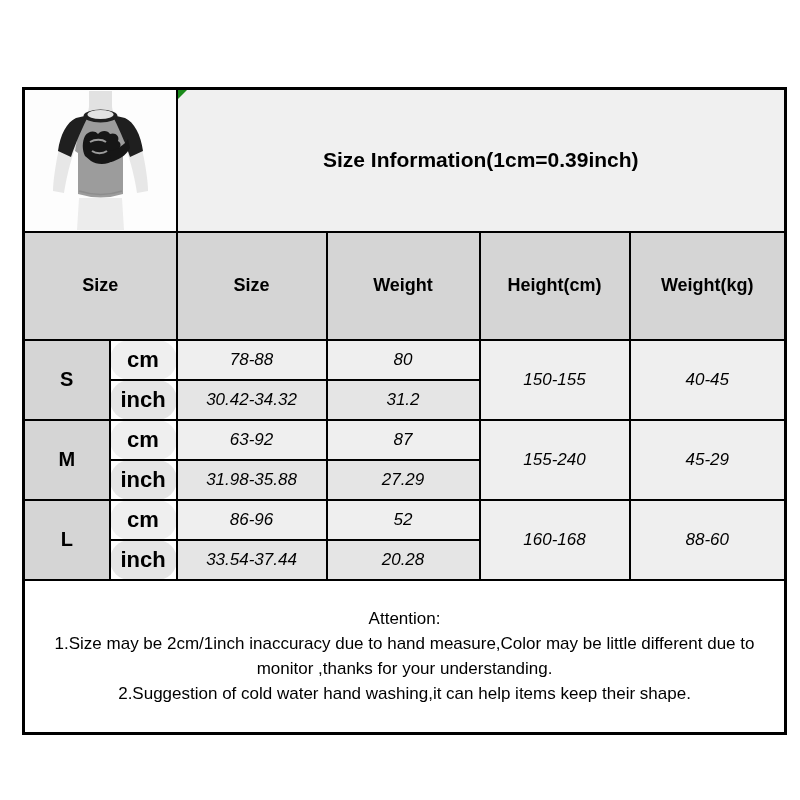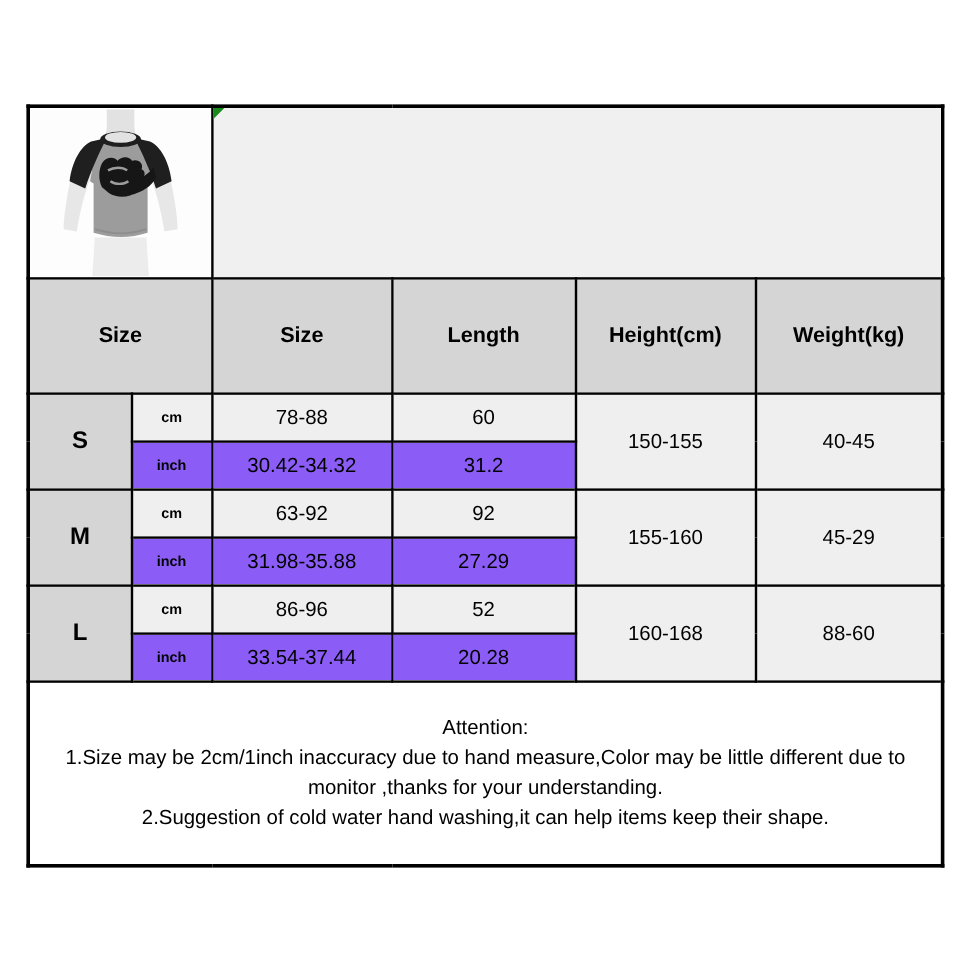--- a/index.html
+++ b/index.html
@@ -10,42 +10,42 @@
   table.size-chart{
     position:absolute;left:22px;top:87px;width:762px;
     border-collapse:collapse;table-layout:fixed;
     border:3px solid #000;
   }
   table.size-chart td, table.size-chart th{
     border:2px solid #000;padding:0;text-align:center;vertical-align:middle;
     overflow:hidden;
   }
   tr.r-top{height:143px;}
-  tr.r-head{height:96px;}
+  tr.r-head{height:108px;}
   tr.r-data{height:40px;}
   tr.r-note{height:154px;}
 
   td.cell-photo{background:#fdfdfd;}
   td.cell-photo svg{display:block;margin:0 auto;}
 
   td.cell-banner{
     background:#f0f0f0;position:relative;
     font-weight:bold;font-size:21px;letter-spacing:0px;
   }
   .corner{
     position:absolute;top:0;left:0;width:0;height:0;
     border-top:9px solid #1a8a1a;border-right:9px solid transparent;
   }
 
   tr.r-head th{background:#d5d5d5;font-weight:bold;font-size:18px;}
   td.c-size{background:#d5d5d5;font-weight:bold;font-size:20px;}
-  td.c-unit{font-weight:bold;font-size:12px;}
-  td.c-val{font-size:17px;}
+  td.c-unit{font-weight:bold;font-size:22px;border-radius:20px;}
+  td.c-val{font-size:17px;font-style:italic;}
   .bg-l{background:#efefef;}
-  .bg-w{background:#8b5cf6;}
+  .bg-w{background:#e5e5e5;}
 
   td.cell-attention{
     background:#ffffff;text-align:left;vertical-align:top;
     padding:4px 14px 4px 5px;font-size:17px;line-height:25px;
   }
 </style>
 </head>
 <body>
 
 <table class="size-chart">
@@ -81,51 +81,52 @@
           <path d="M60,45 C63,40 70,39 73,43 C76,39 83,39 85,43 C90,41 95,45 93,50 C97,52 96,57 92,59 L89,69 C83,74 72,74 66,70 L60,65 C57,59 57,51 60,45 Z" fill="#161616"></path>
           <path d="M85,60 C93,58 99,54 103,48 L105,57 C101,65 93,69 86,71 Z" fill="#161616"></path>
           <path d="M65,51 C70,48 77,48 81,51" stroke="#9c9c9c" stroke-width="2" fill="none"></path>
           <path d="M67,60 C71,63 78,63 82,60" stroke="#9c9c9c" stroke-width="2" fill="none"></path>
 
           <path d="M54,100 Q76,107 97,100" stroke="#8d8d8d" stroke-width="1.5" fill="none"></path>
         </svg>
       </td>
       <td colspan="4" class="cell-banner">
         <span class="corner"></span>
+        <span>Size Information(1cm=0.39inch)</span>
       </td>
     </tr>
 
     <tr class="r-head">
       <th colspan="2">Size</th>
       <th>Size</th>
-      <th>Length</th>
+      <th>Weight</th>
       <th>Height(cm)</th>
       <th>Weight(kg)</th>
     </tr>
 
     <tr class="r-data">
       <td rowspan="2" class="c-size">S</td>
       <td class="c-unit bg-l">cm</td>
       <td class="c-val bg-l">78-88</td>
-      <td class="c-val bg-l">60</td>
+      <td class="c-val bg-l">80</td>
       <td rowspan="2" class="c-val bg-l">150-155</td>
       <td rowspan="2" class="c-val bg-l">40-45</td>
     </tr>
     <tr class="r-data">
       <td class="c-unit bg-w">inch</td>
       <td class="c-val bg-w">30.42-34.32</td>
       <td class="c-val bg-w">31.2</td>
     </tr>
 
     <tr class="r-data">
       <td rowspan="2" class="c-size">M</td>
       <td class="c-unit bg-l">cm</td>
       <td class="c-val bg-l">63-92</td>
-      <td class="c-val bg-l">92</td>
-      <td rowspan="2" class="c-val bg-l">155-160</td>
+      <td class="c-val bg-l">87</td>
+      <td rowspan="2" class="c-val bg-l">155-240</td>
       <td rowspan="2" class="c-val bg-l">45-29</td>
     </tr>
     <tr class="r-data">
       <td class="c-unit bg-w">inch</td>
       <td class="c-val bg-w">31.98-35.88</td>
       <td class="c-val bg-w">27.29</td>
     </tr>
 
     <tr class="r-data">
       <td rowspan="2" class="c-size">L</td>

